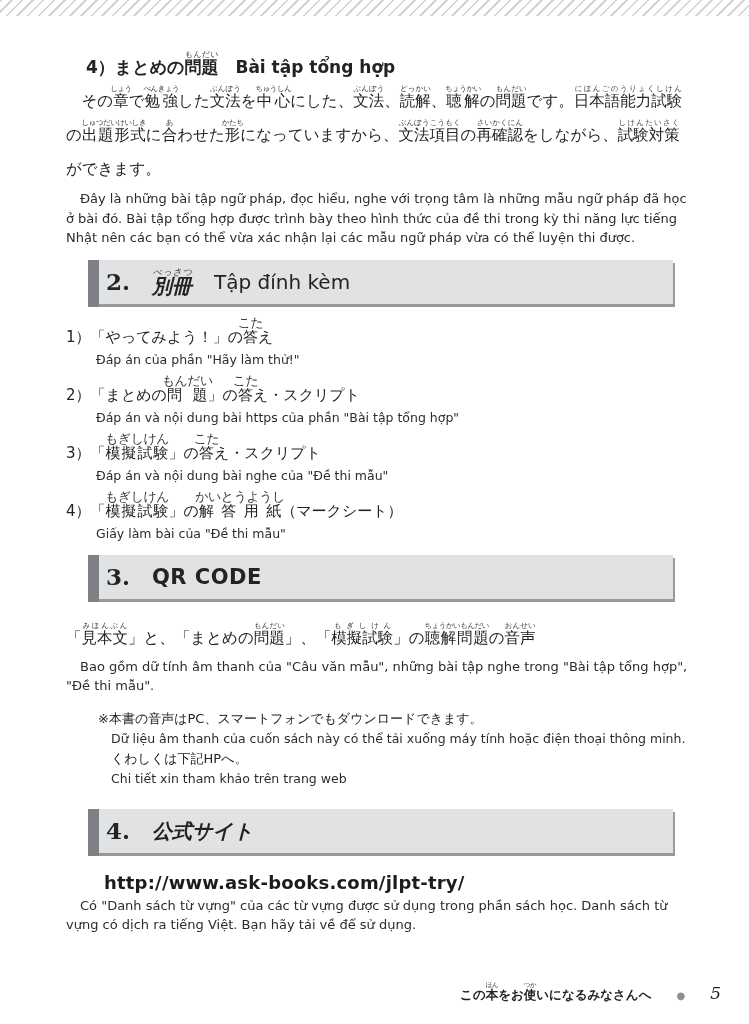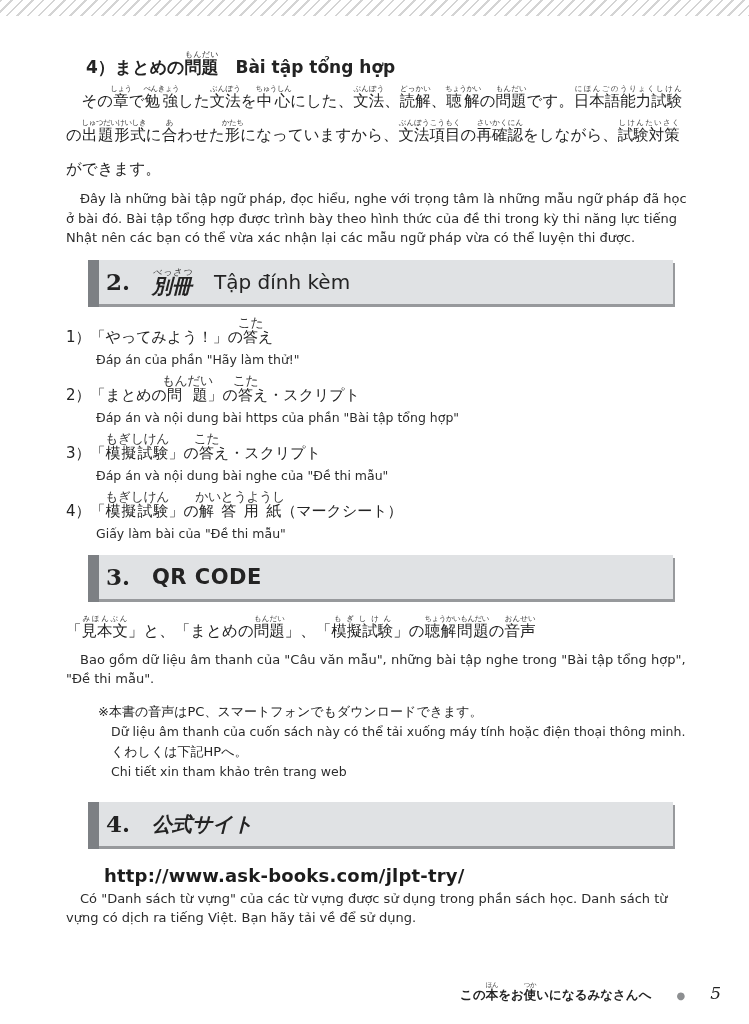--- a/index.html
+++ b/index.html
@@ -63,21 +63,21 @@
   .bar-title-jp rt { font-size: 9px; }
   .bar-title-latin { font-size: 21px; font-weight: bold; letter-spacing: 0.5px; }
   .bar-title-vn { font-size: 20px; margin-left: 22px; font-weight: normal; }
 
   .book-list { list-style: none; margin: 12px 0 0 0; padding: 0; }
   .book-list li { margin: 0 0 5px 0; }
   .item-jp { display: block; font-size: 15px; line-height: 27px; }
   .item-jp rt { font-size: 13px; }
   .item-vn { display: block; font-size: 12.5px; line-height: 18px; margin-left: 30px; color: #2c2c2c; }
 
-  .jp-line { font-size: 15.5px; line-height: 36px; margin: 14px 0 0 0; }
+  .jp-line { font-size: 15.5px; line-height: 36px; margin: 21px 0 0 0; }
   .jp-line rt { font-size: 7.5px; }
   .vn-line { font-size: 13px; line-height: 19.5px; margin: 1px 0 0 0; text-indent: 14px; color: #2c2c2c; }
 
   .notes { margin: 13px 0 0 32px; }
   .note-jp { font-size: 13px; line-height: 20px; }
   .note-vn { font-size: 12.5px; line-height: 20px; color: #2c2c2c; }
   .note-indent { margin-left: 13px; }
 
   .url { font-weight: bold; color: #1c1c1c; text-decoration: none; display: inline-block; }
   .url-1 { font-size: 19px; margin: 14px 0 0 47px; letter-spacing: 0.2px; }
@@ -142,21 +142,21 @@
       </li>
     </ul>
 
     
     <div class="section-bar">
       <span class="bar-number">3.</span>
       <span class="bar-title-latin">QR CODE</span>
     </div>
 
     <p class="jp-line">「<ruby>見本文<rt>みほんぶん</rt></ruby>」と、「まとめの<ruby>問題<rt>もんだい</rt></ruby>」、「<ruby>模擬試験<rt>もぎしけん</rt></ruby>」の<ruby>聴解問題<rt>ちょうかいもんだい</rt></ruby>の<ruby>音声<rt>おんせい</rt></ruby></p>
-    <p class="vn-line">Bao gồm dữ liệu âm thanh của "Câu văn mẫu", những bài tập nghe trong "Bài tập tổng hợp", "Đề thi mẫu".</p>
+    <p class="vn-line">Bao gồm dữ tính âm thanh của "Câu văn mẫu", những bài tập nghe trong "Bài tập tổng hợp", "Đề thi mẫu".</p>
 
     <div class="notes">
       <div class="note-jp">※本書の音声はPC、スマートフォンでもダウンロードできます。</div>
       <div class="note-vn note-indent">Dữ liệu âm thanh của cuốn sách này có thể tải xuống máy tính hoặc điện thoại thông minh.</div>
       <div class="note-jp note-indent">くわしくは下記HPへ。</div>
       <div class="note-vn note-indent">Chi tiết xin tham khảo trên trang web</div>
     </div>
 
 
     

